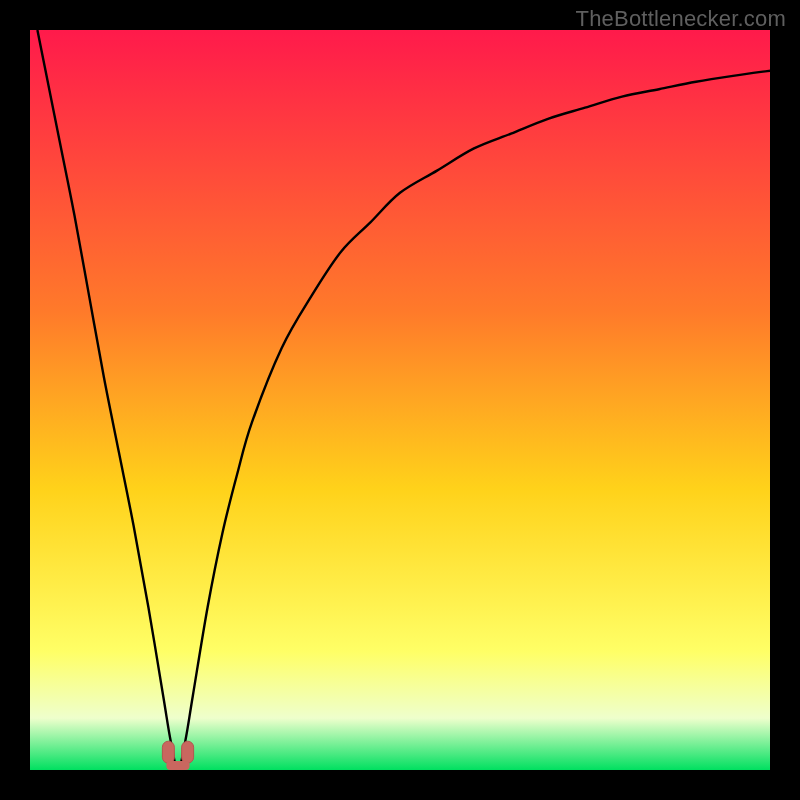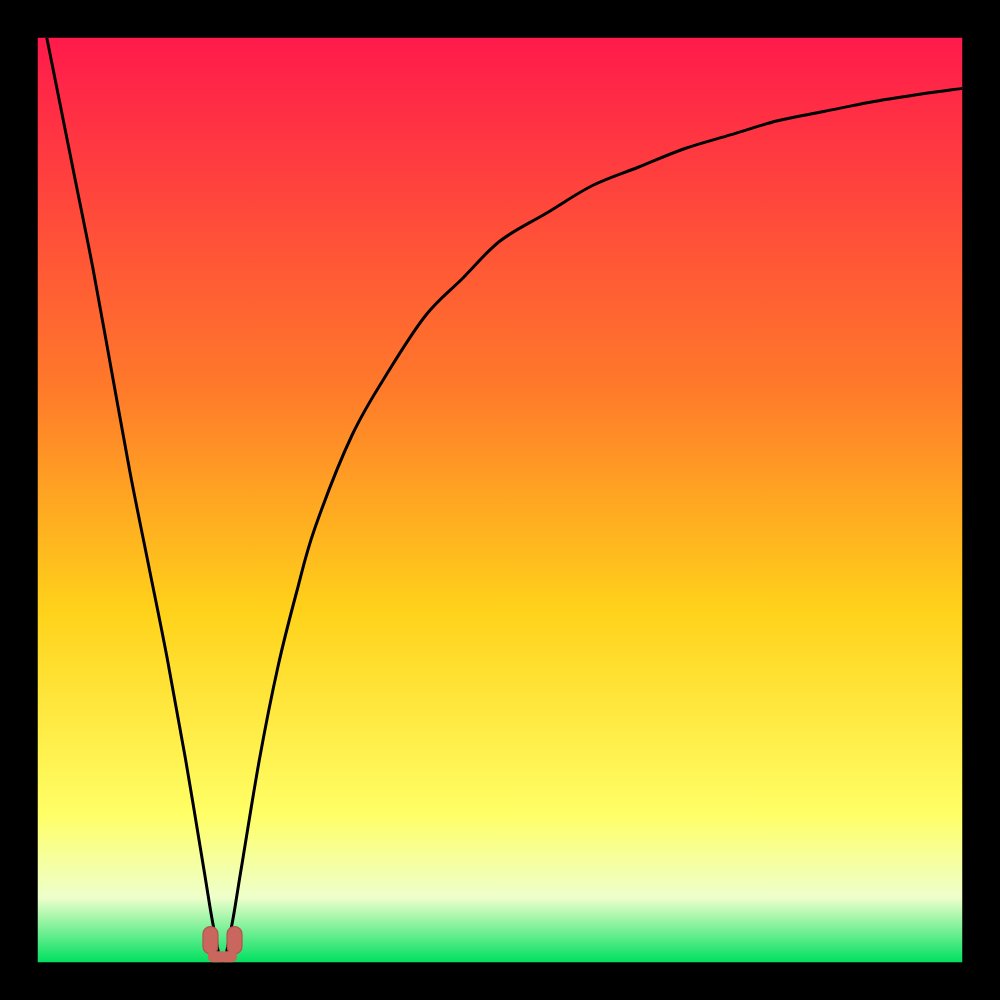--- a/index.html
+++ b/index.html
@@ -57,13 +57,14 @@
         <g>
           <rect x="132.38" y="711.2" width="12" height="22" rx="6" ry="6" fill="#c9675f" stroke="#b2574f" stroke-width="1"></rect>
         </g>
         <g>
           <rect x="151.62" y="711.2" width="12" height="22" rx="6" ry="6" fill="#c9675f" stroke="#b2574f" stroke-width="1"></rect>
         </g>
         <rect x="136.38" y="731" width="23.24000000000001" height="9" rx="4" fill="#c9675f"></rect>
       </g>
   </svg>
 
+  <div class="watermark">TheBottlenecker.com</div>
 </div>
 
 </body></html>

